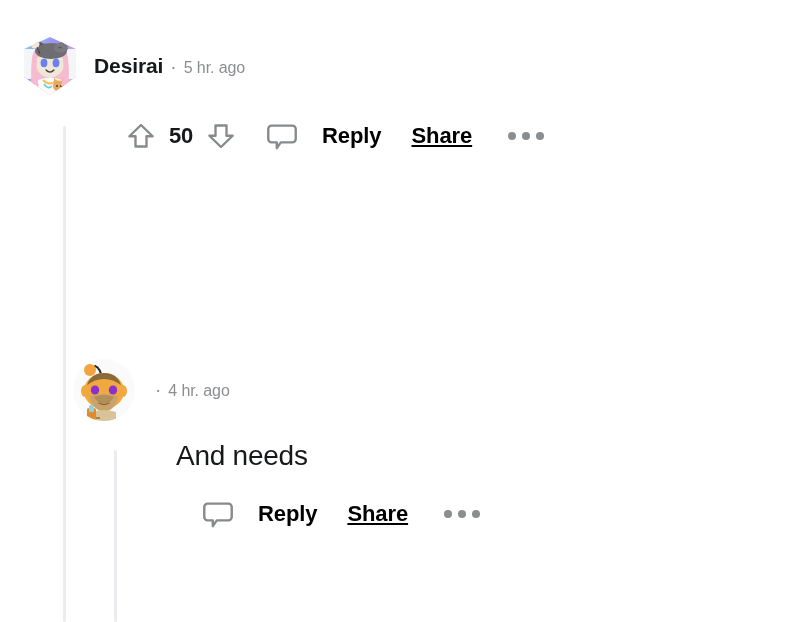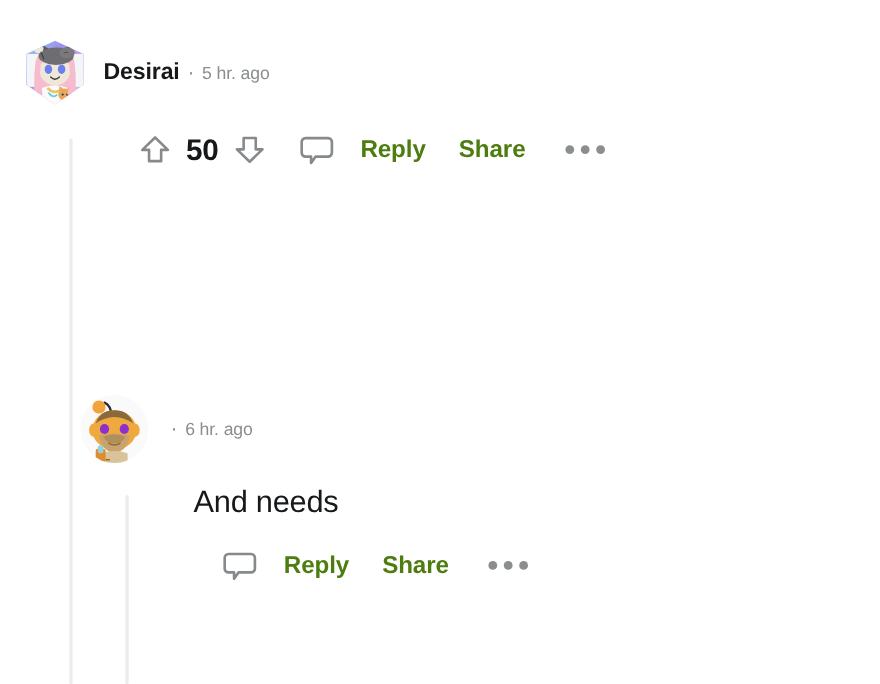--- a/index.html
+++ b/index.html
@@ -94,42 +94,42 @@
   }
   .icon-btn {
     display: inline-flex;
     align-items: center;
     justify-content: center;
     width: 38px;
     height: 40px;
   }
   .icon-btn svg { display: block; }
   .vote-count {
-    font-size: 27px;
+    font-size: 22px;
     font-weight: 700;
     color: #16181a;
     margin: 0 9px;
     letter-spacing: -0.2px;
   }
   .comment-icon-btn {
     display: inline-flex;
     align-items: center;
     justify-content: center;
     width: 40px;
     height: 40px;
     margin-left: 22px;
   }
   .act-label {
     font-size: 22px;
     font-weight: 700;
-    color: #4d7c0f;
+    color: #000000;
     letter-spacing: -0.1px;
     margin-left: 20px;
   }
-  .act-label.share { margin-left: 30px; }
+  .act-label.share { margin-left: 30px; text-decoration: underline; }
   .overflow-btn {
     display: inline-flex;
     align-items: center;
     gap: 6px;
     margin-left: 36px;
     height: 40px;
   }
   .overflow-btn i {
     display: block;
     width: 8px;
@@ -286,21 +286,21 @@
 
             <rect x="15" y="50" width="9" height="12" rx="2" fill="#e08c2e"></rect>
             <rect x="17" y="47" width="5" height="7" rx="1.5" fill="#8fd3e0"></rect>
             <path d="M24 60 l4 0" stroke="#9c6a22" stroke-width="1.4"></path>
           </g>
         </svg>
       </div>
 
       <div class="meta">
         <span class="dot-sep">·</span>
-        <span class="timestamp">6 hr. ago</span>
+        <span class="timestamp">4 hr. ago</span>
       </div>
     </div>
 
     <div class="comment-body">And needs</div>
 
     <div class="actions">
 
       <span class="comment-icon-btn">
         <svg width="32" height="32" viewBox="0 0 24 24">
           <path d="M4.3 4.2 H19.7 a2.6 2.6 0 0 1 2.6 2.6 V14.2 a2.6 2.6 0 0 1 -2.6 2.6 H11.1 L8.1 21.1 V16.8 H4.3 a2.6 2.6 0 0 1 -2.6 -2.6 V6.8 A2.6 2.6 0 0 1 4.3 4.2 Z" fill="none" stroke="#878a8c" stroke-width="1.8" stroke-linejoin="round"></path>

